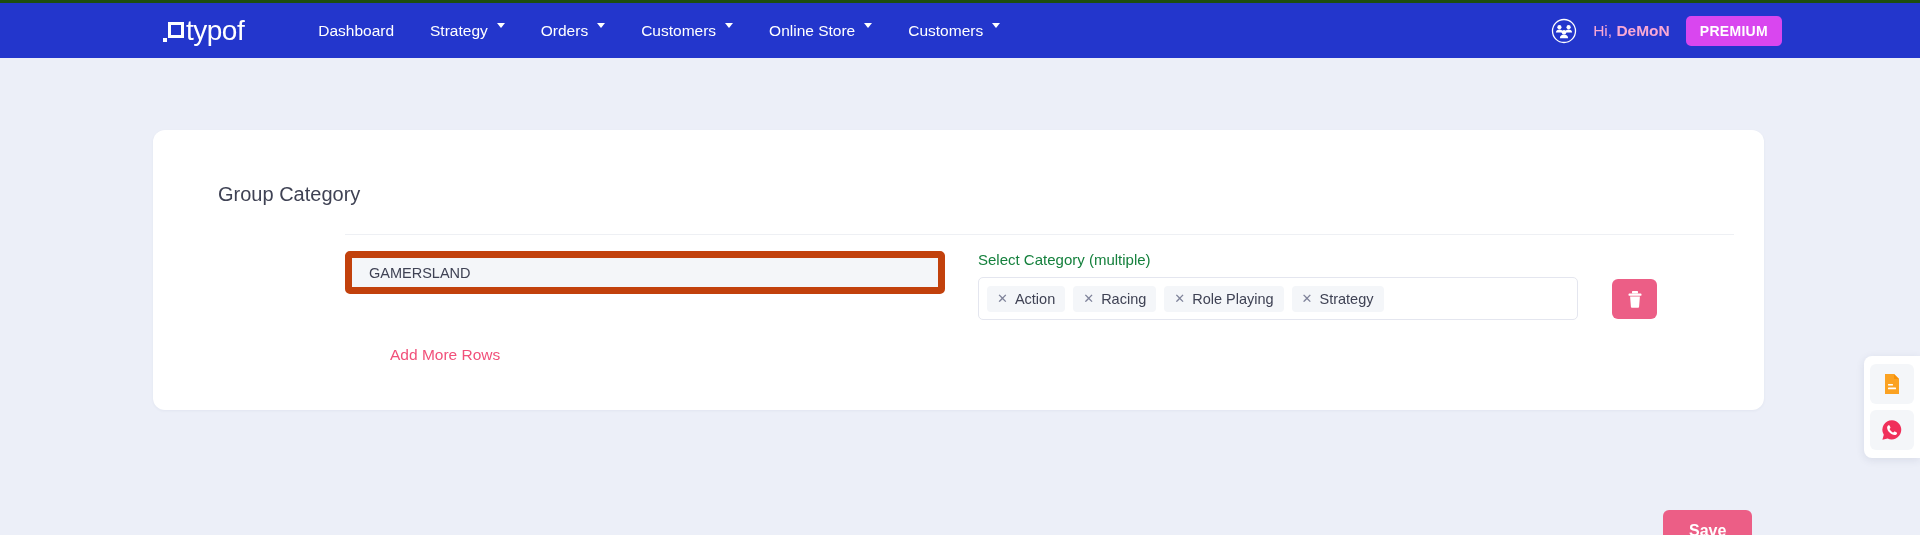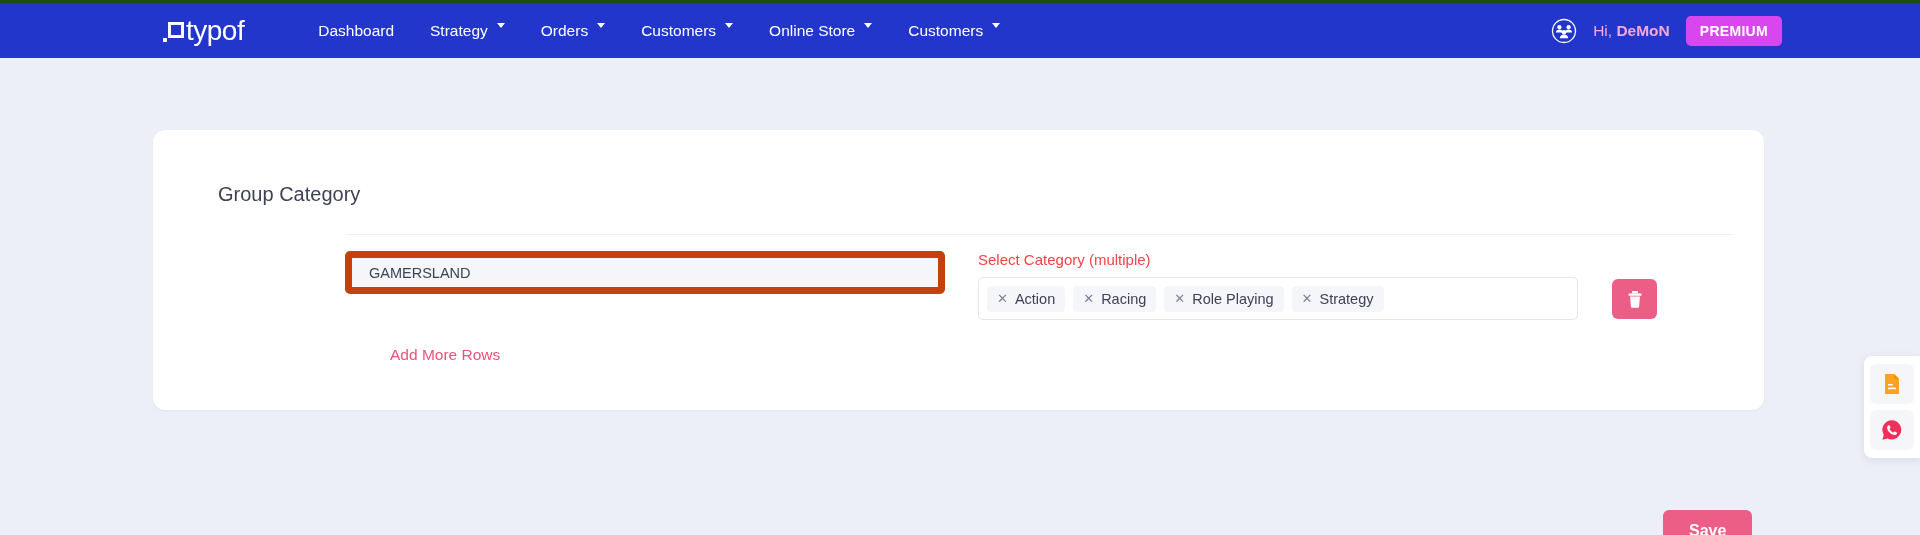--- a/index.html
+++ b/index.html
@@ -144,21 +144,21 @@
   }
   .field-title { width: 600px; }
   .field-cat { width: 600px; margin-left: 33px; }
 
   .field-label {
     font-size: 14.5px;
     color: #3F4254;
     font-weight: 700;
     margin-bottom: 9px;
   }
-  .field-label.normal { font-weight: 400; color: #ef4444; font-size: 15px; }
+  .field-label.normal { font-weight: 400; color: #15803d; font-size: 15px; }
   .req { color: #F1416C; }
 
   .text-input {
     width: 100%;
     height: 43px;
     background: #F4F6F9;
     border: 7px solid #c2410c;
     border-radius: 5px;
     font-family: "Liberation Sans", sans-serif;
     font-size: 14.5px;

